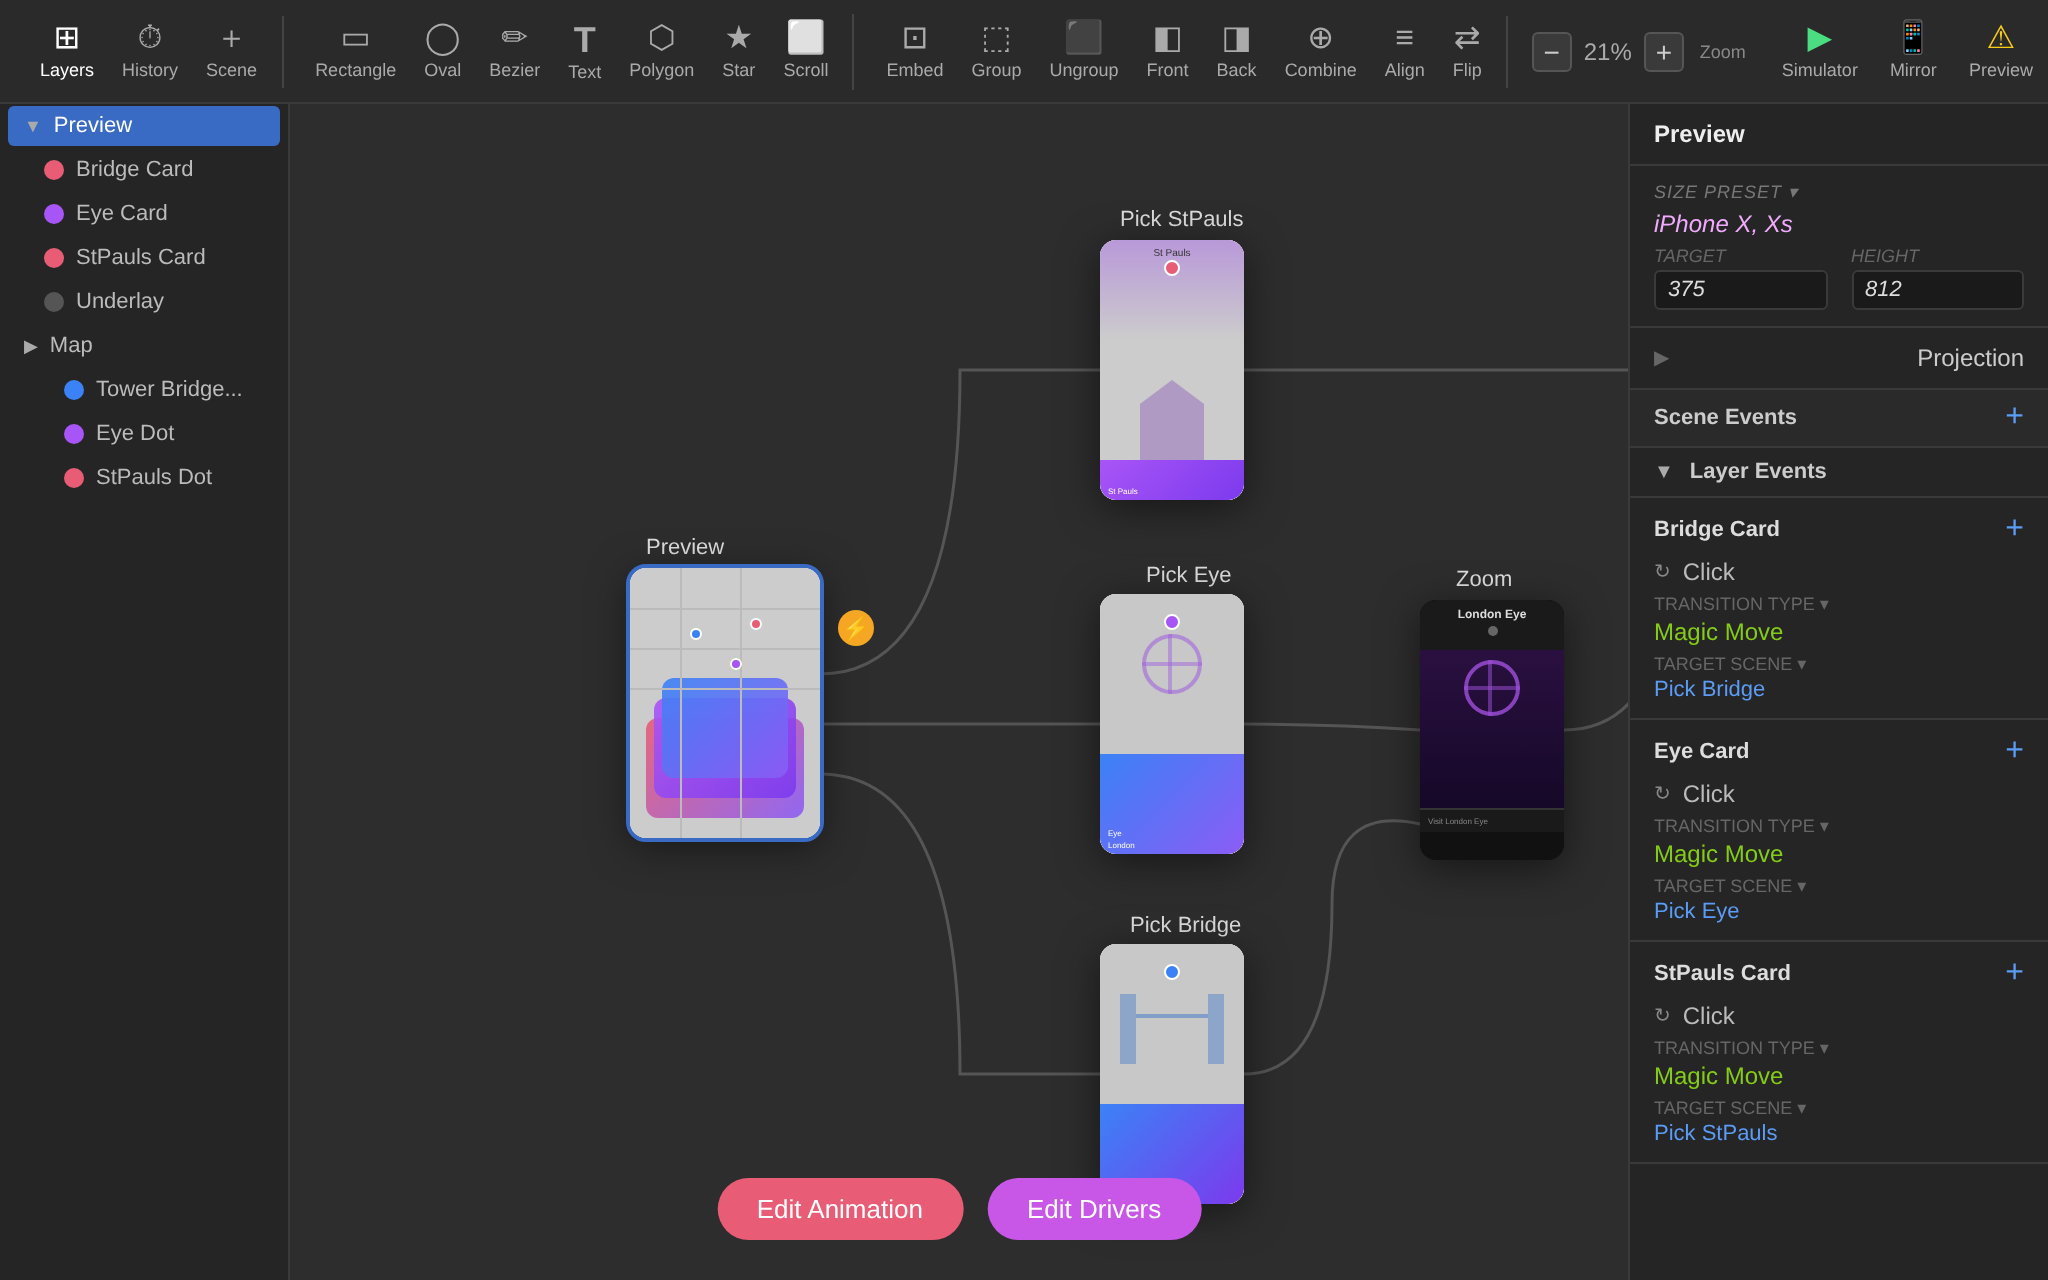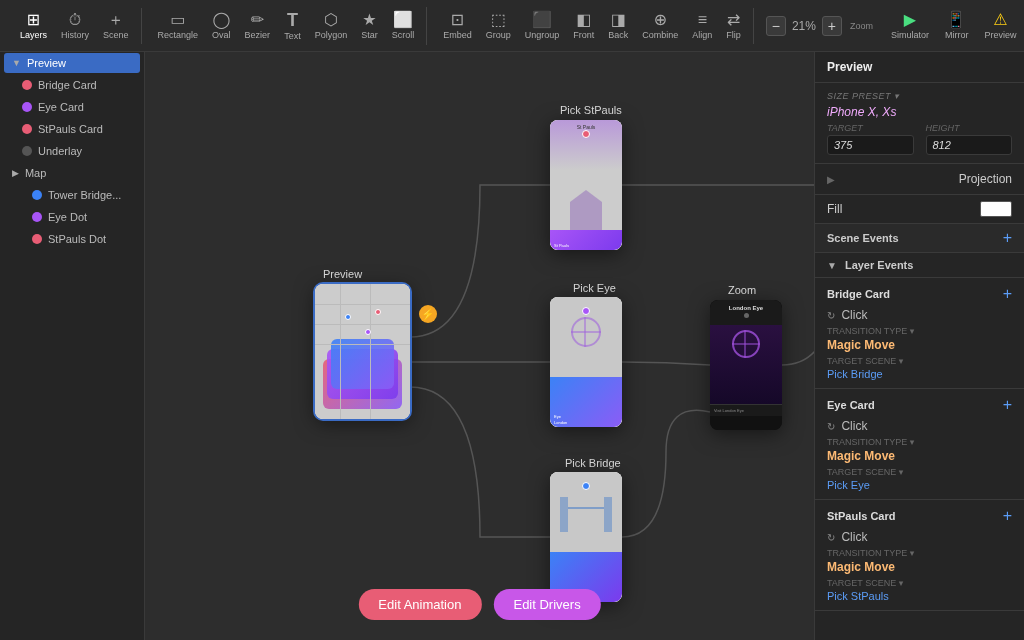--- a/index.html
+++ b/index.html
@@ -297,22 +297,22 @@
     .event-icon { font-size: 10px; color: #888; }
     .event-text { font-size: 12px; color: #bbb; }
     .event-sub-label {
       font-size: 9px;
       color: #666;
       margin-top: 4px;
       margin-bottom: 2px;
     }
     .event-value {
       font-size: 12px;
-      color: #fdba74;
-      font-weight: 700;
+      color: #84cc16;
+      font-weight: 400;
     }
     .event-target {
       font-size: 11px;
       color: #5b9cf6;
     }
     .add-btn {
       background: none;
       border: none;
       color: #5b9cf6;
       font-size: 16px;
@@ -641,24 +641,20 @@
           <div class="panel-field-value">812</div>
         </div>
       </div>
     </div>
 
     <div class="projection-row">
       <span class="chevron">▶</span>
       <span style="font-size:12px;color:#ccc;">Projection</span>
     </div>
 
-    <div class="fill-row">
-      <span style="font-size:12px;color:#ccc;">Fill</span>
-      <div class="fill-box"></div>
-    </div>
 
     <div class="panel-section-header">
       <div class="panel-section-header-title">
         <span>Scene Events</span>
       </div>
       <button class="add-btn">+</button>
     </div>
 
     <div class="panel-section-header" style="background:#252525;">
       <div class="panel-section-header-title">

